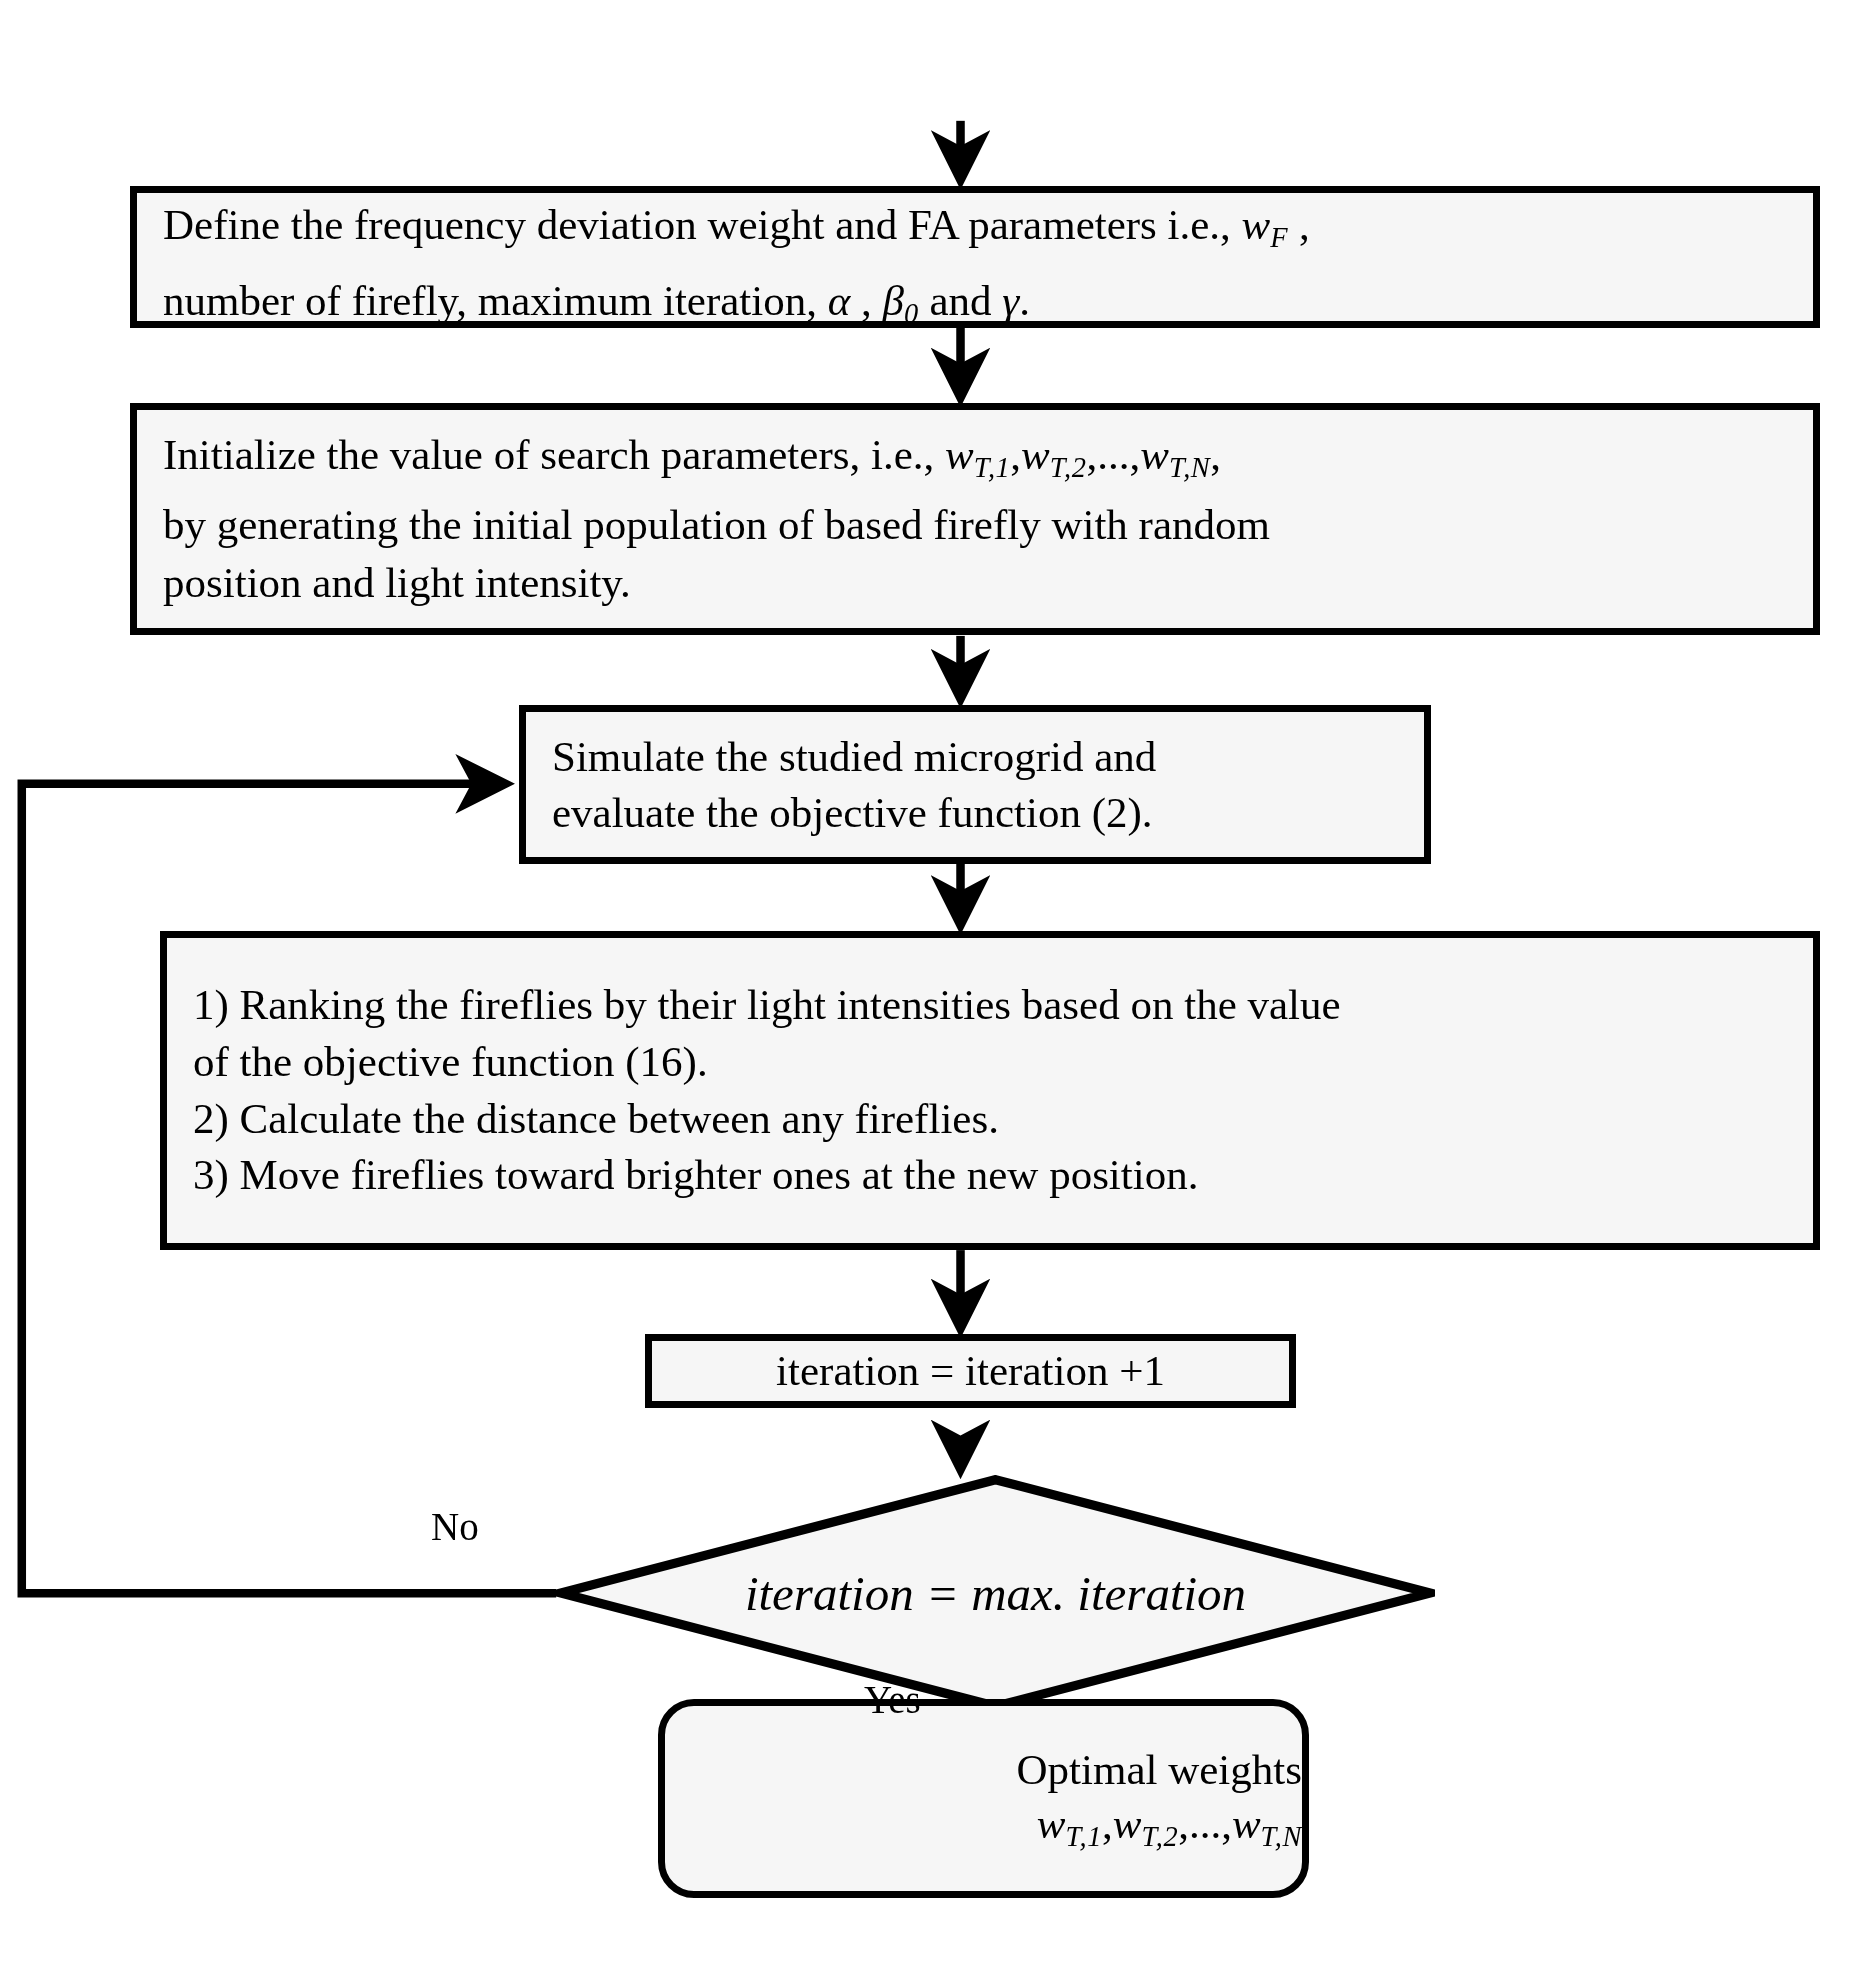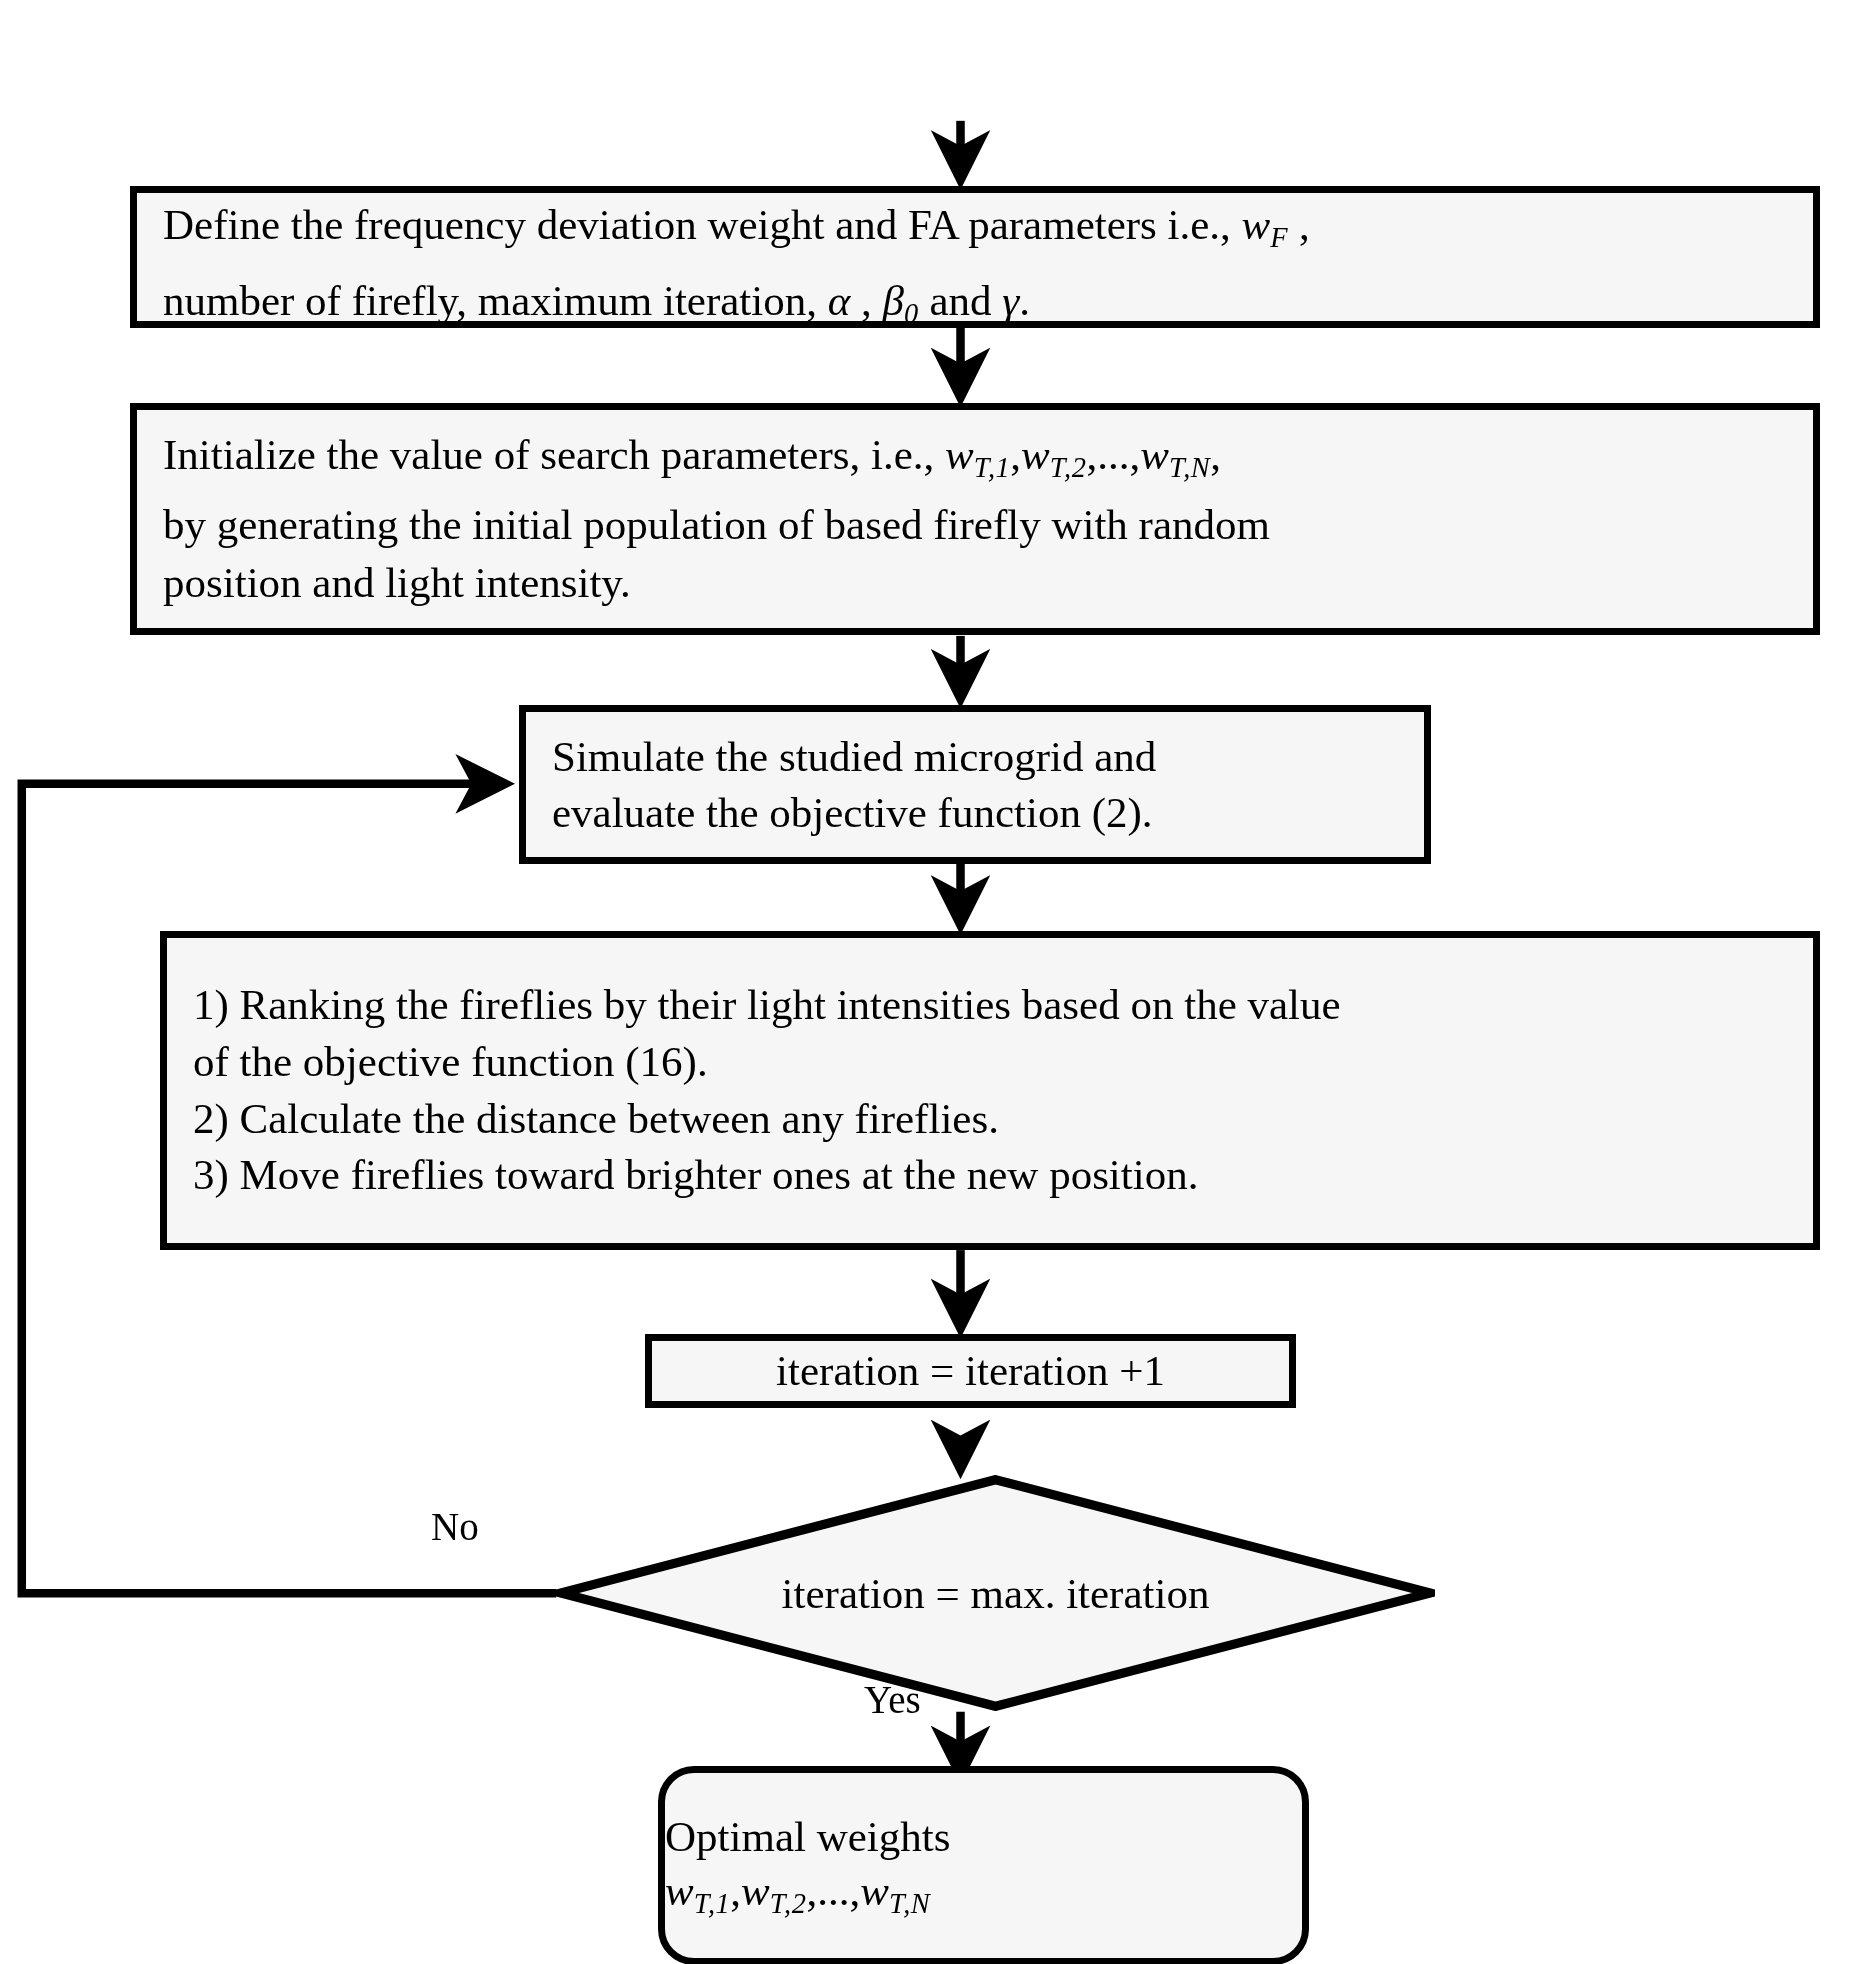--- a/index.html
+++ b/index.html
@@ -100,30 +100,31 @@
     width: 879px; height: 236px;
   }
   #node-decision svg { display: block; width: 100%; height: 100%; }
   #node-decision .dtext {
     position: absolute;
     left: 0; top: 0;
     width: 100%; height: 100%;
     display: flex;
     align-items: center;
     justify-content: center;
-    font-size: 43px;
+    font-size: 49px;
     white-space: nowrap;
+    font-style: italic;
   }
 
   
   #node-optimal {
-    left: 658px; top: 1766px;
+    left: 658px; top: 1699px;
     width: 651px; height: 199px;
     border-radius: 36px;
-    align-items: flex-start;
+    align-items: flex-end;
   }
   #node-optimal .line { font-size: 43px; line-height: 1.25; }
 
   
   .edge-label {
     position: absolute;
     font-size: 39px;
     white-space: nowrap;
   }
   #label-no { left: 431px; top: 1504px; }

